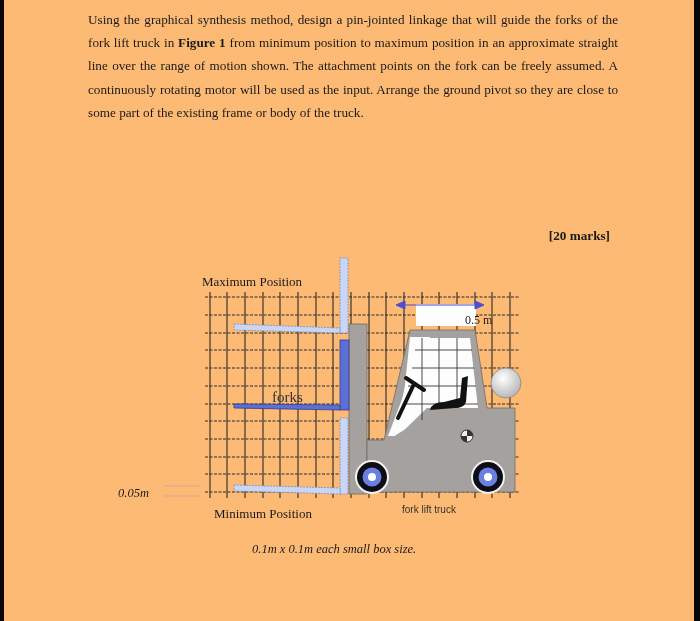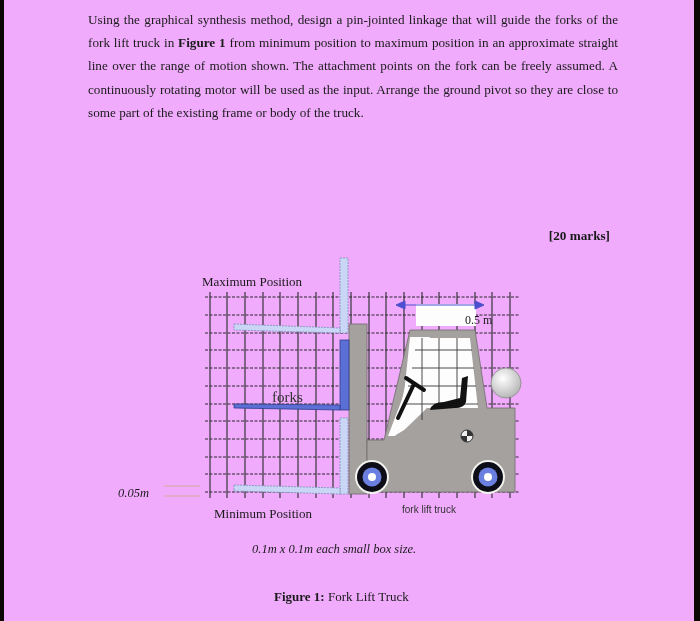--- a/index.html
+++ b/index.html
@@ -1,21 +1,21 @@
 <!DOCTYPE html>
 <html><head>
 <meta charset="utf-8">
 <style>
   html, body { margin: 0; padding: 0; }
   body {
     width: 700px; height: 621px; background: #0a0706; position: relative; overflow: hidden;
     font-family: "Liberation Serif", "DejaVu Serif", serif; color: #1a1a1a;
   }
   .page {
-    position: absolute; left: 4px; top: 0; width: 690px; height: 621px; background: #f0abfc;
+    position: absolute; left: 4px; top: 0; width: 690px; height: 621px; background: #fdba74;
   }
   .para {
     position: absolute; left: 84px; width: 530px; font-size: 13.2px; line-height: 23.2px;
     text-align: justify; margin: 0;
   }
   .para1 { top: 8px; }
   .para2 { top: 152px; font-weight: bold; letter-spacing: 0.15px; }
   .marks { position: absolute; right: 84px; top: 228px; font-size: 13.2px; font-weight: bold; padding-left: 16px; }
   .fig { position: absolute; left: 0; top: 0; width: 690px; height: 529px; }
   .lbl { position: absolute; font-size: 13px; white-space: nowrap; }
@@ -156,14 +156,13 @@
     </g>
   </svg>
 
   <div class="lbl lbl-max">Maximum Position</div>
   <div class="lbl lbl-forks">forks</div>
   <div class="lbl lbl-05m">0.5 m</div>
   <div class="lbl lbl-005">0.05m</div>
   <div class="lbl lbl-min">Minimum Position</div>
   <div class="lbl lbl-truck">fork lift truck</div>
   <div class="lbl lbl-scale">0.1m x 0.1m each small box size.</div>
-  <div class="lbl lbl-caption"><b>Figure 1:</b><span> Fork Lift Truck</span></div>
 </div>
 
 </body></html>

